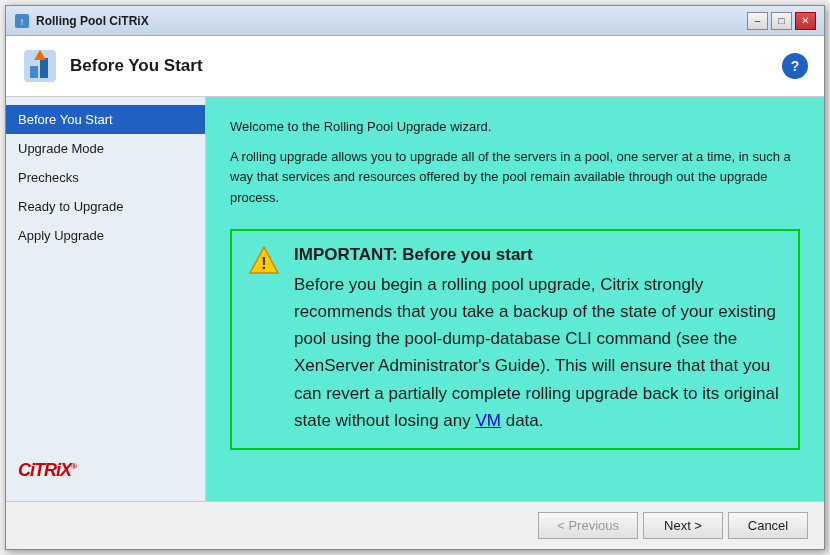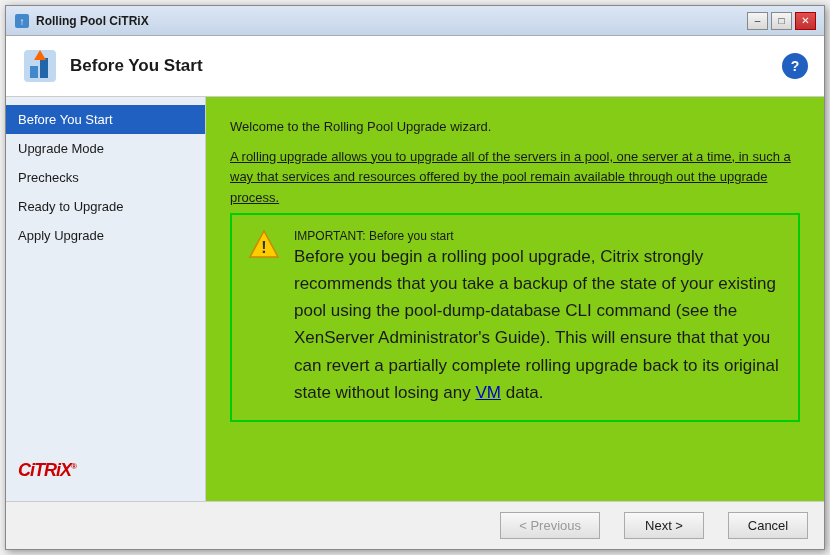--- a/index.html
+++ b/index.html
@@ -152,35 +152,34 @@
       font-size: 18px;
       font-weight: bold;
       color: #cc0000;
       font-style: italic;
       letter-spacing: -1px;
     }
 
     .main-content {
       flex: 1;
       padding: 20px 24px;
-      background: #84cc16;
+      background: #5eead4;
       overflow-y: auto;
     }
 
     .welcome-text {
       color: #1a1a1a;
       line-height: 1.5;
       margin-bottom: 10px;
     }
 
     .rolling-desc {
       color: #1a1a1a;
       line-height: 1.6;
-      margin-bottom: 4px;
-      text-decoration: underline;
+      margin-bottom: 20px;
     }
 
     .important-box {
       border: 2px solid #00cc00;
       padding: 14px 16px;
       display: flex;
       gap: 14px;
       align-items: flex-start;
     }
 
@@ -188,44 +187,45 @@
       flex-shrink: 0;
       width: 32px;
       height: 32px;
     }
 
     .important-content {
       flex: 1;
     }
 
     .important-title {
-      font-weight: normal;
-      font-size: 12px;
-      color: #1a1a1a;
+      font-weight: bold;
+      font-size: 17px;
+      color: #1a1a1a;
+      margin-bottom: 6px;
     }
 
     .important-body {
       color: #1a1a1a;
       line-height: 1.6;
       font-size: 17px;
     }
 
     .vm-link {
       color: #0000cc;
       text-decoration: underline;
     }
 
     .footer {
       background: #f0f0f0;
       border-top: 1px solid #ccc;
       padding: 10px 16px;
       display: flex;
       justify-content: flex-end;
       align-items: center;
-      gap: 24px;
+      gap: 5px;
       flex-shrink: 0;
     }
 
     .footer-btn {
       padding: 5px 18px;
       border: 1px solid #aaa;
       background: linear-gradient(to bottom, #f8f8f8, #e0e0e0);
       cursor: pointer;
       font-size: 13px;
       color: #1a1a1a;

